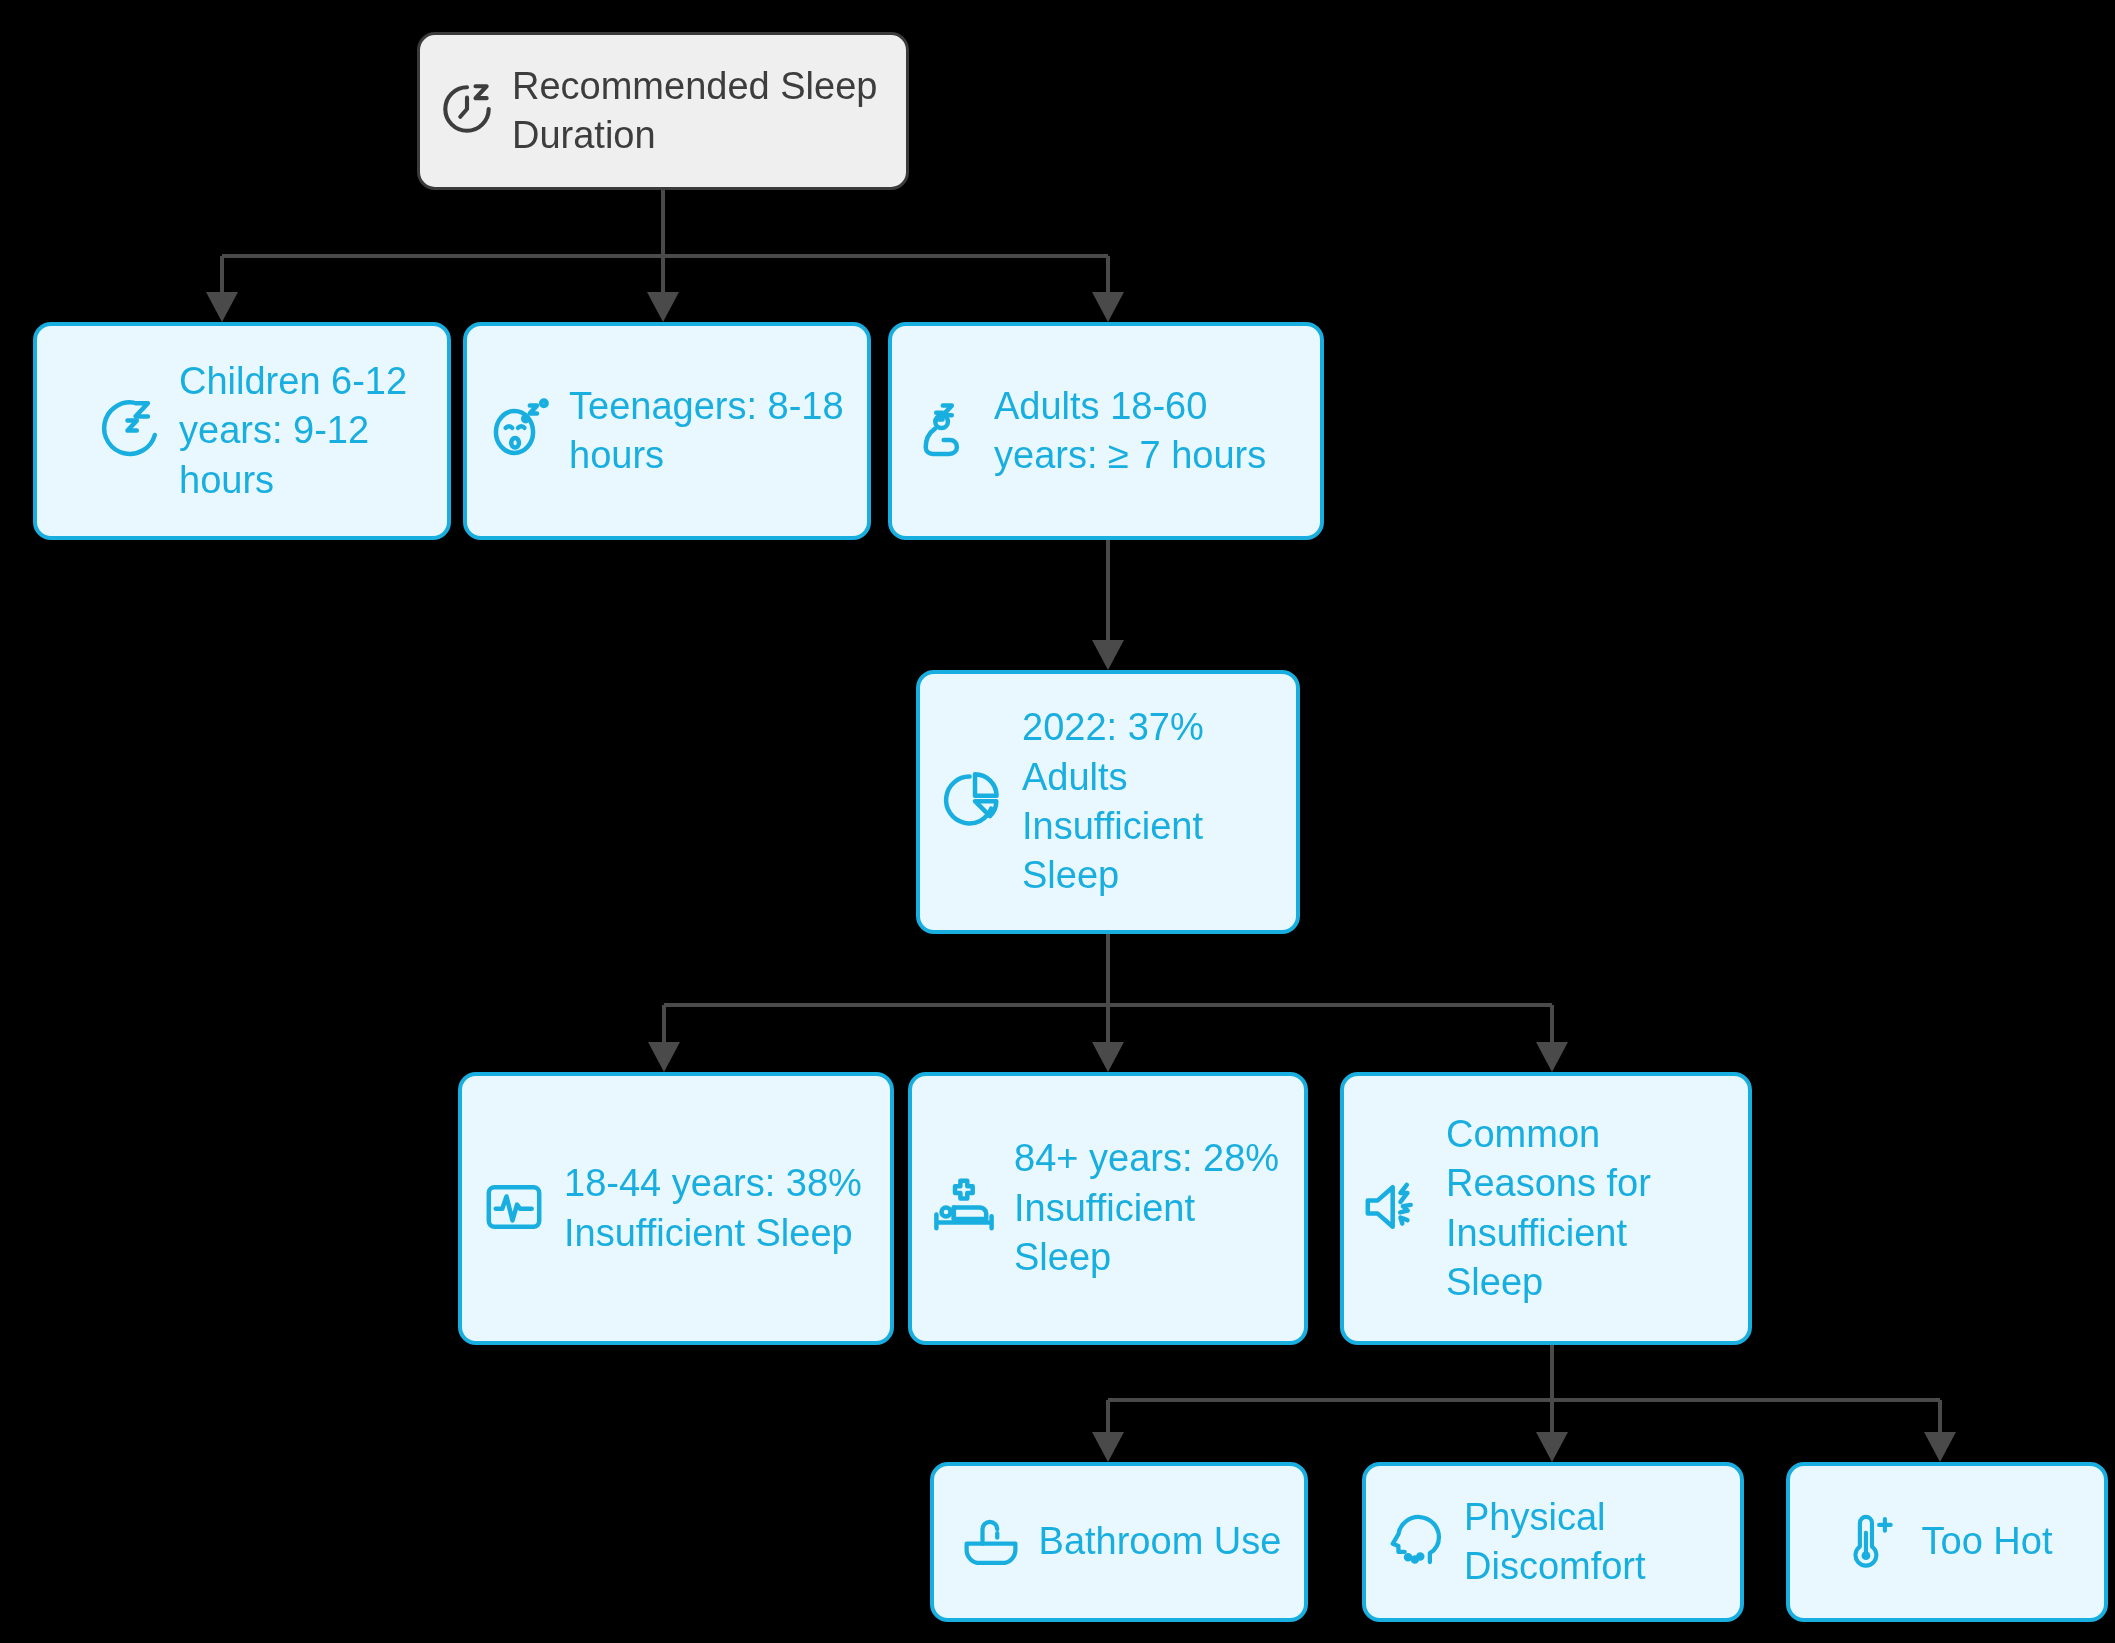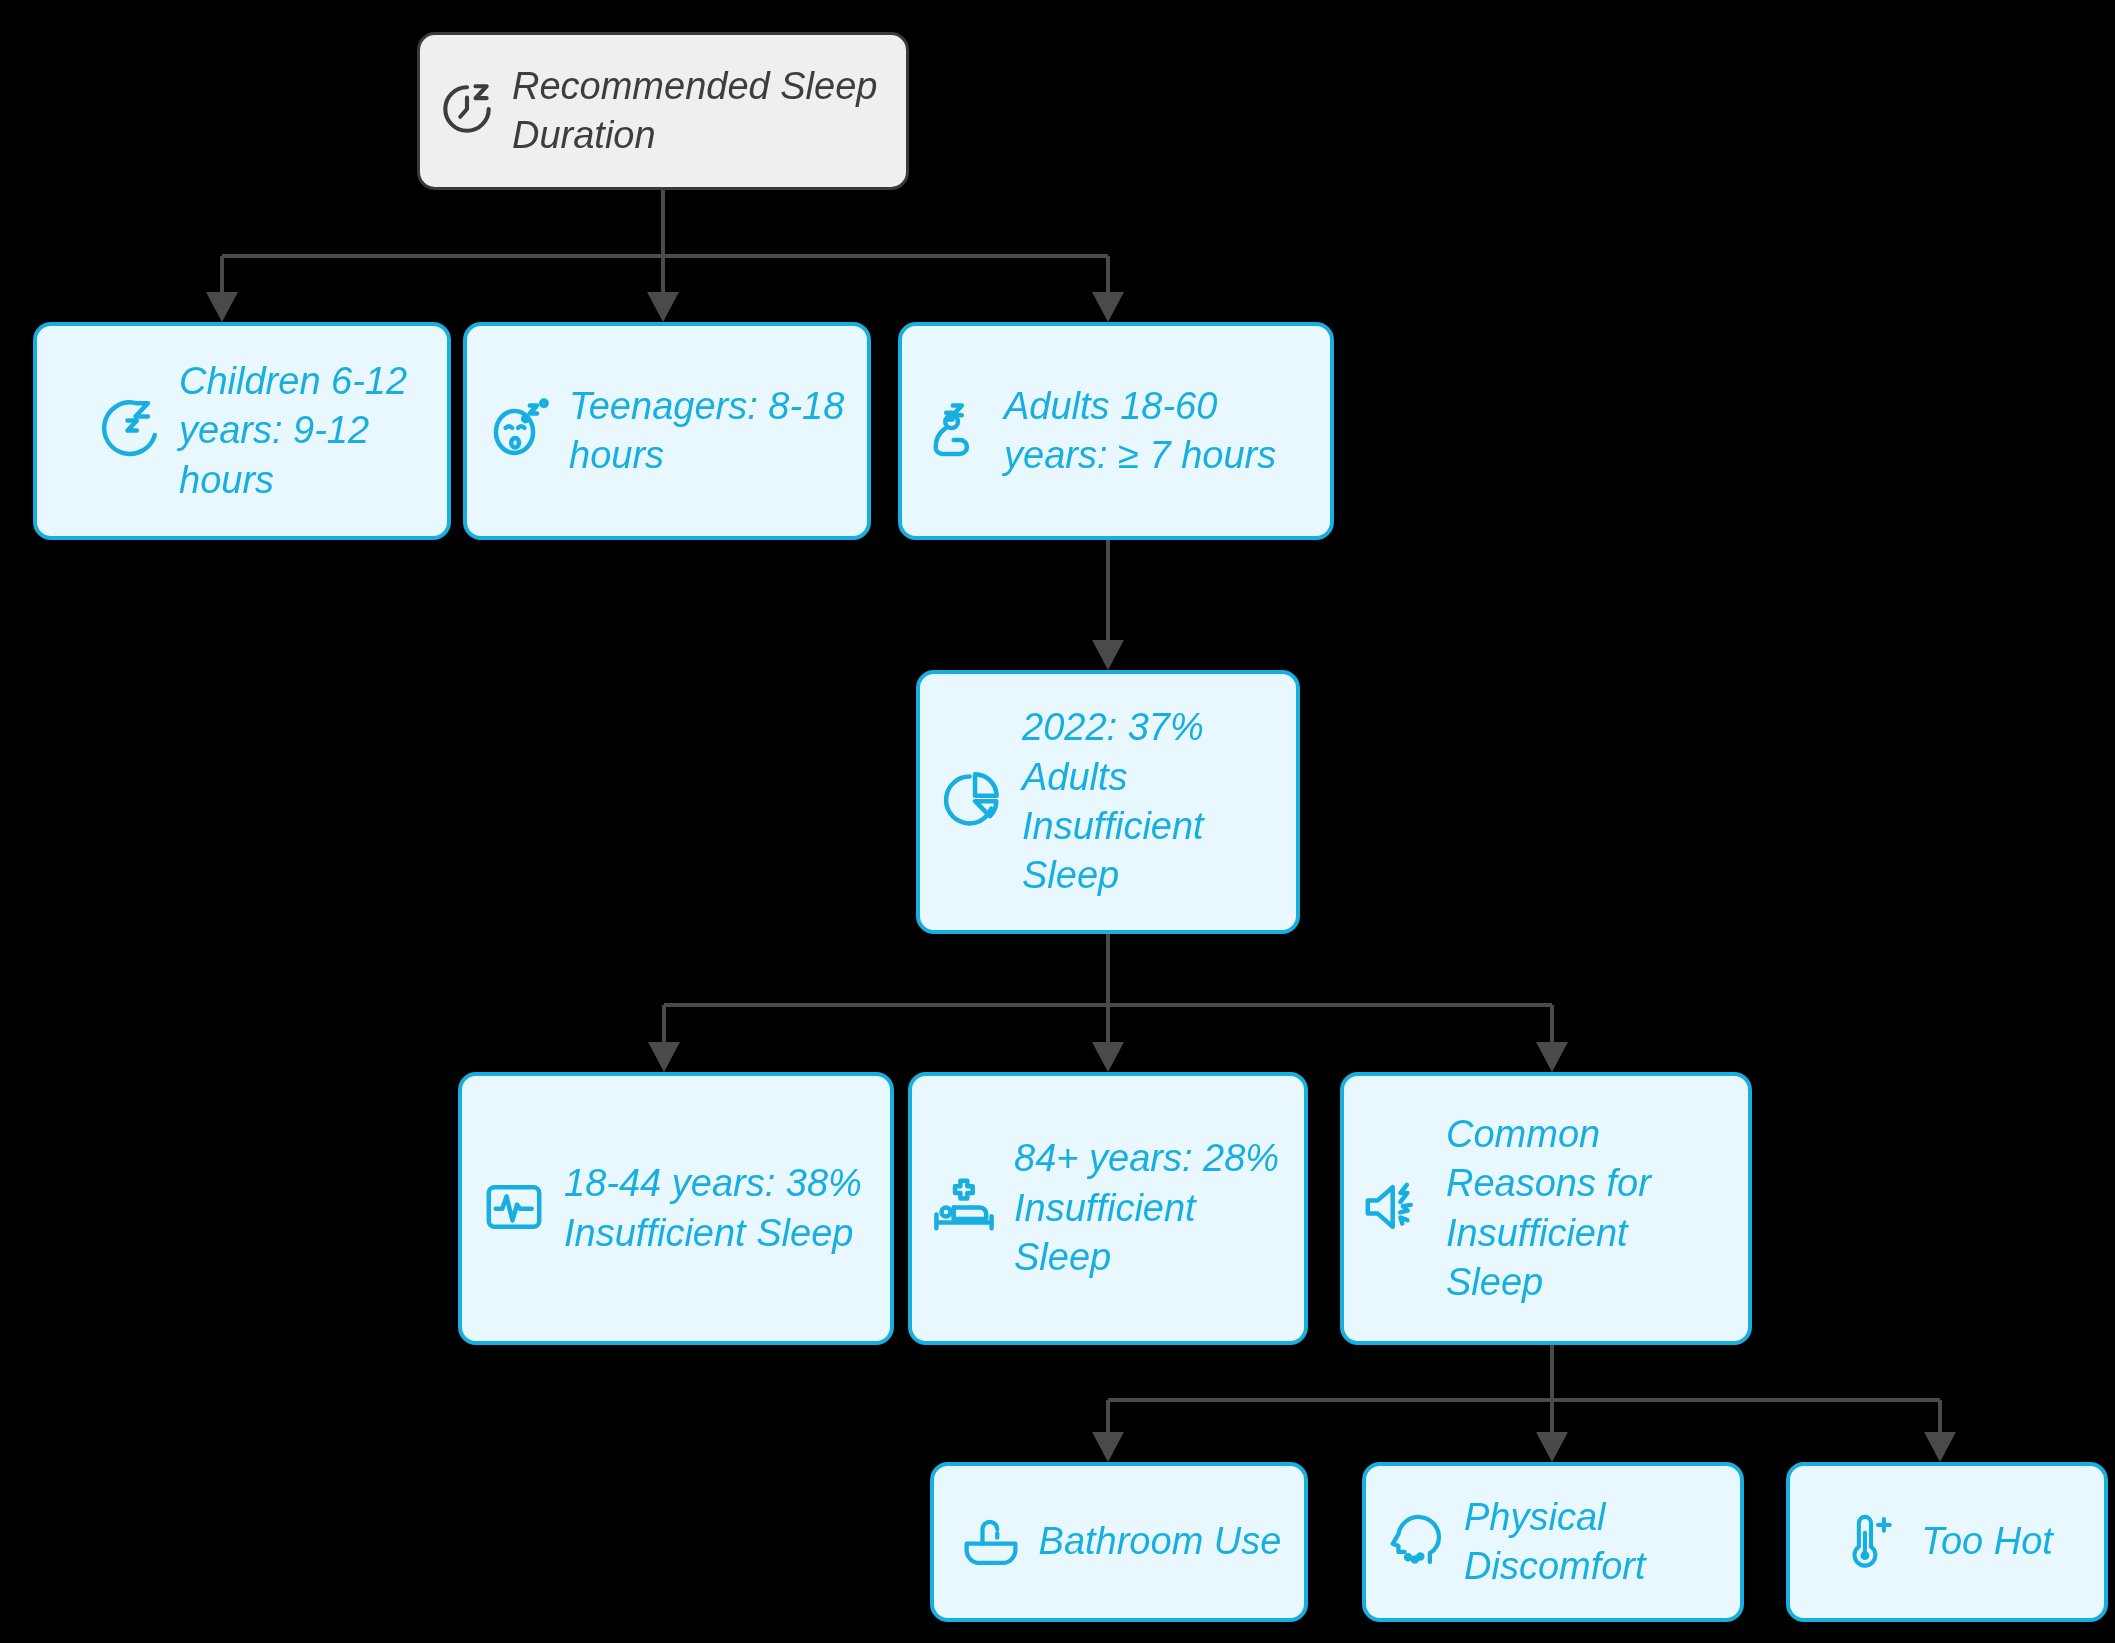--- a/index.html
+++ b/index.html
@@ -1,21 +1,21 @@
 <!DOCTYPE html>
 <html><head>
 <meta charset="utf-8">
 <style>
   html,body{margin:0;padding:0;background:#000;}
   body{width:2115px;height:1643px;overflow:hidden;
        font-family:"Liberation Sans","DejaVu Sans",sans-serif;}
   #stage{position:relative;width:2115px;height:1643px;background:#000;}
 
   .node{position:absolute;box-sizing:border-box;display:flex;align-items:center;
-        justify-content:flex-end;border-radius:18px;font-style:italic;}
+        justify-content:flex-end;border-radius:18px;}
   .node .inner{display:flex;align-items:center;gap:14px;padding:0 16px;width:100%;
         justify-content:center;}
   .node .ic{flex:0 0 auto;display:block;}
   .node .lbl{white-space:normal;line-height:1.30;}
 
   
   .root{background:#efefef;border:3px solid #3b3b3b;}
   .root .lbl{color:#3d3d3d;font-size:38px;text-align:left;}
 
   
@@ -101,21 +101,21 @@
           <ellipse cx="10.7" cy="16.6" rx="1.3" ry="1.6"></ellipse>
           <path d="M15.6 4.2h2.4l-2.4 2.6h2.4"></path>
           <circle cx="20.3" cy="3.4" r=".9"></circle>
           <circle cx="14.2" cy="8.6" r=".8"></circle>
         </svg>
       </span>
       <span class="lbl">Teenagers: 8-18 hours</span>
     </div>
   </div>
 
-  <div class="node cy" style="left:888px;top:322px;width:436px;height:218px;margin-left:10px;">
+  <div class="node cy" style="left:888px;top:322px;width:436px;height:218px;">
     <div class="inner">
       <span class="ic">
         <svg width="72" height="72" viewBox="0 0 24 24" fill="none" stroke="#19aee0" stroke-width="1.5" stroke-linecap="round" stroke-linejoin="round">
           <circle cx="11.2" cy="9.6" r="2.1"></circle>
           <path d="M9 11.9c-2.1 1.5-3.1 4-3.1 6.2 0 1.3 1 2.2 2.4 2.2h5.4c1.6 0 2.6-1 2.6-2.3 0-1.4-1-2.3-2.4-2.3h-2"></path>
           <path d="M11.6 4.2h3l-3 3.2h3"></path>
           <path d="M9.4 6.6h2.1l-2.1 2.2h2.1"></path>
         </svg>
       </span>
       <span class="lbl">Adults 18-60 years: ≥ 7 hours</span>

